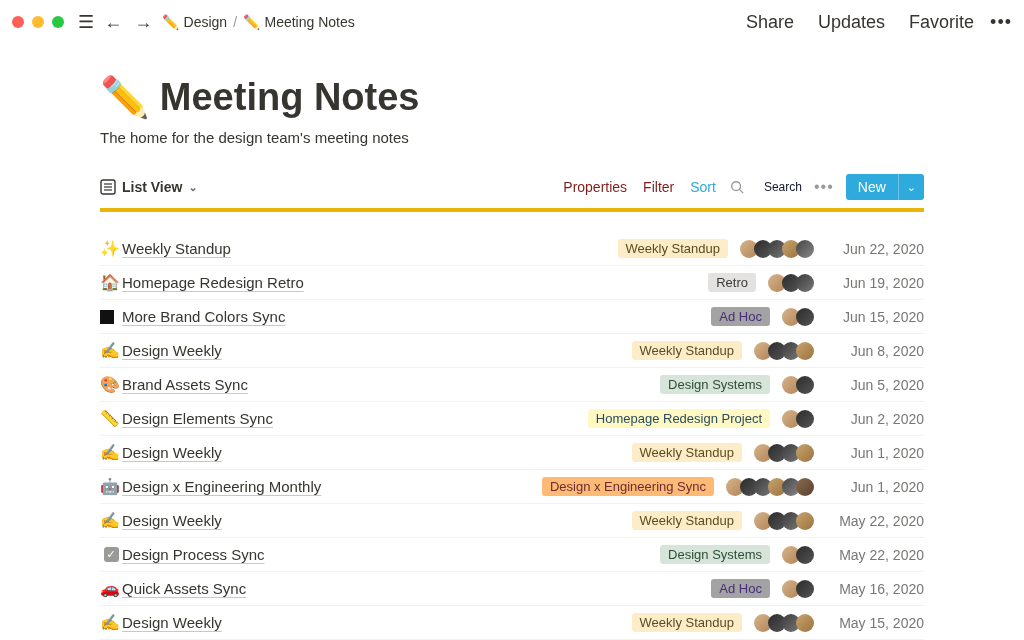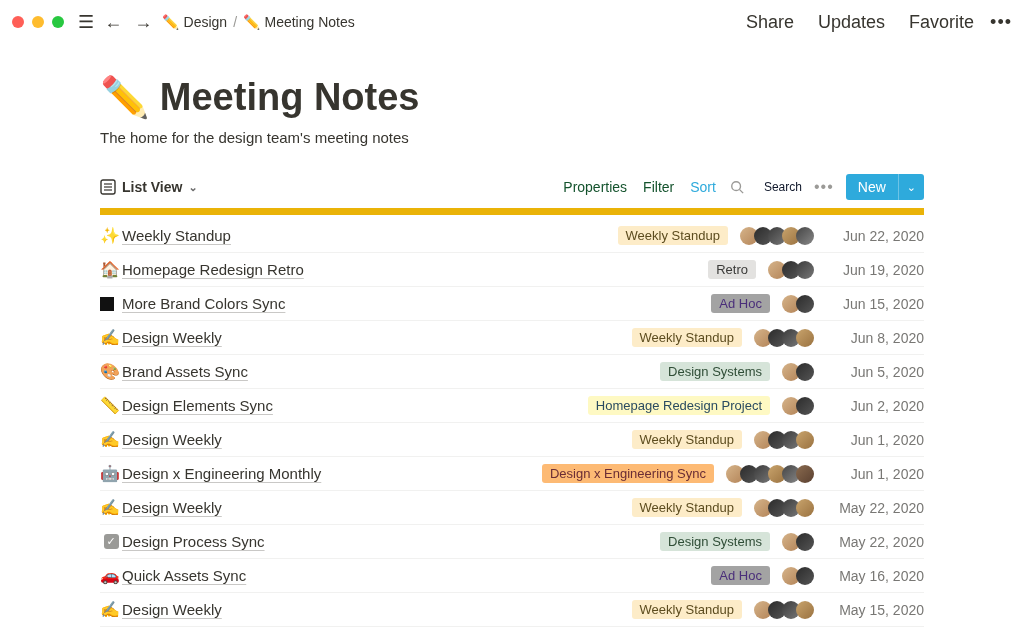--- a/index.html
+++ b/index.html
@@ -42,32 +42,32 @@
 .page-title-row { display: flex; align-items: center; gap: 10px; margin-bottom: 8px; }
 .page-icon { font-size: 40px; }
 .page-title { font-size: 38px; font-weight: 700; }
 .page-subtitle { font-size: 15px; color: #37352f; margin-bottom: 28px; }
 
 
 .db-toolbar {
   display: flex;
   align-items: center;
   padding-bottom: 8px;
-  border-bottom: 7px solid #eab308;
-  margin-bottom: 4px;
+  border-bottom: 4px solid #eab308;
+  margin-bottom: 20px;
 }
 .view-switch {
   display: flex; align-items: center; gap: 6px;
   font-weight: 600; font-size: 14px; cursor: pointer;
 }
 .list-icon svg { display: block; }
 .chevron { font-size: 11px; color: #6b6b6b; }
 .db-spacer { flex: 1; }
 .db-action {
-  font-size: 14px; color: #14532d; cursor: pointer; padding: 0 8px;
+  font-size: 14px; color: #7f1d1d; cursor: pointer; padding: 0 8px;
 }
 .db-action.active { color: #2eaadc; }
 .search-block { display: flex; align-items: center; gap: 20px; color: #0f172a; font-size: 12px; cursor: pointer; padding: 0 6px; }
 .search-icon svg { display: block; }
 .small-dots { color: #9b9a97; font-size: 16px; letter-spacing: 1px; padding: 0 6px; cursor: pointer; }
 .new-btn-group { display: flex; margin-left: 6px; }
 .new-btn {
   background: #2eaadc; color: #fff; border: none;
   padding: 5px 12px; border-radius: 3px 0 0 3px;
   font-size: 14px; font-weight: 500; cursor: pointer;

